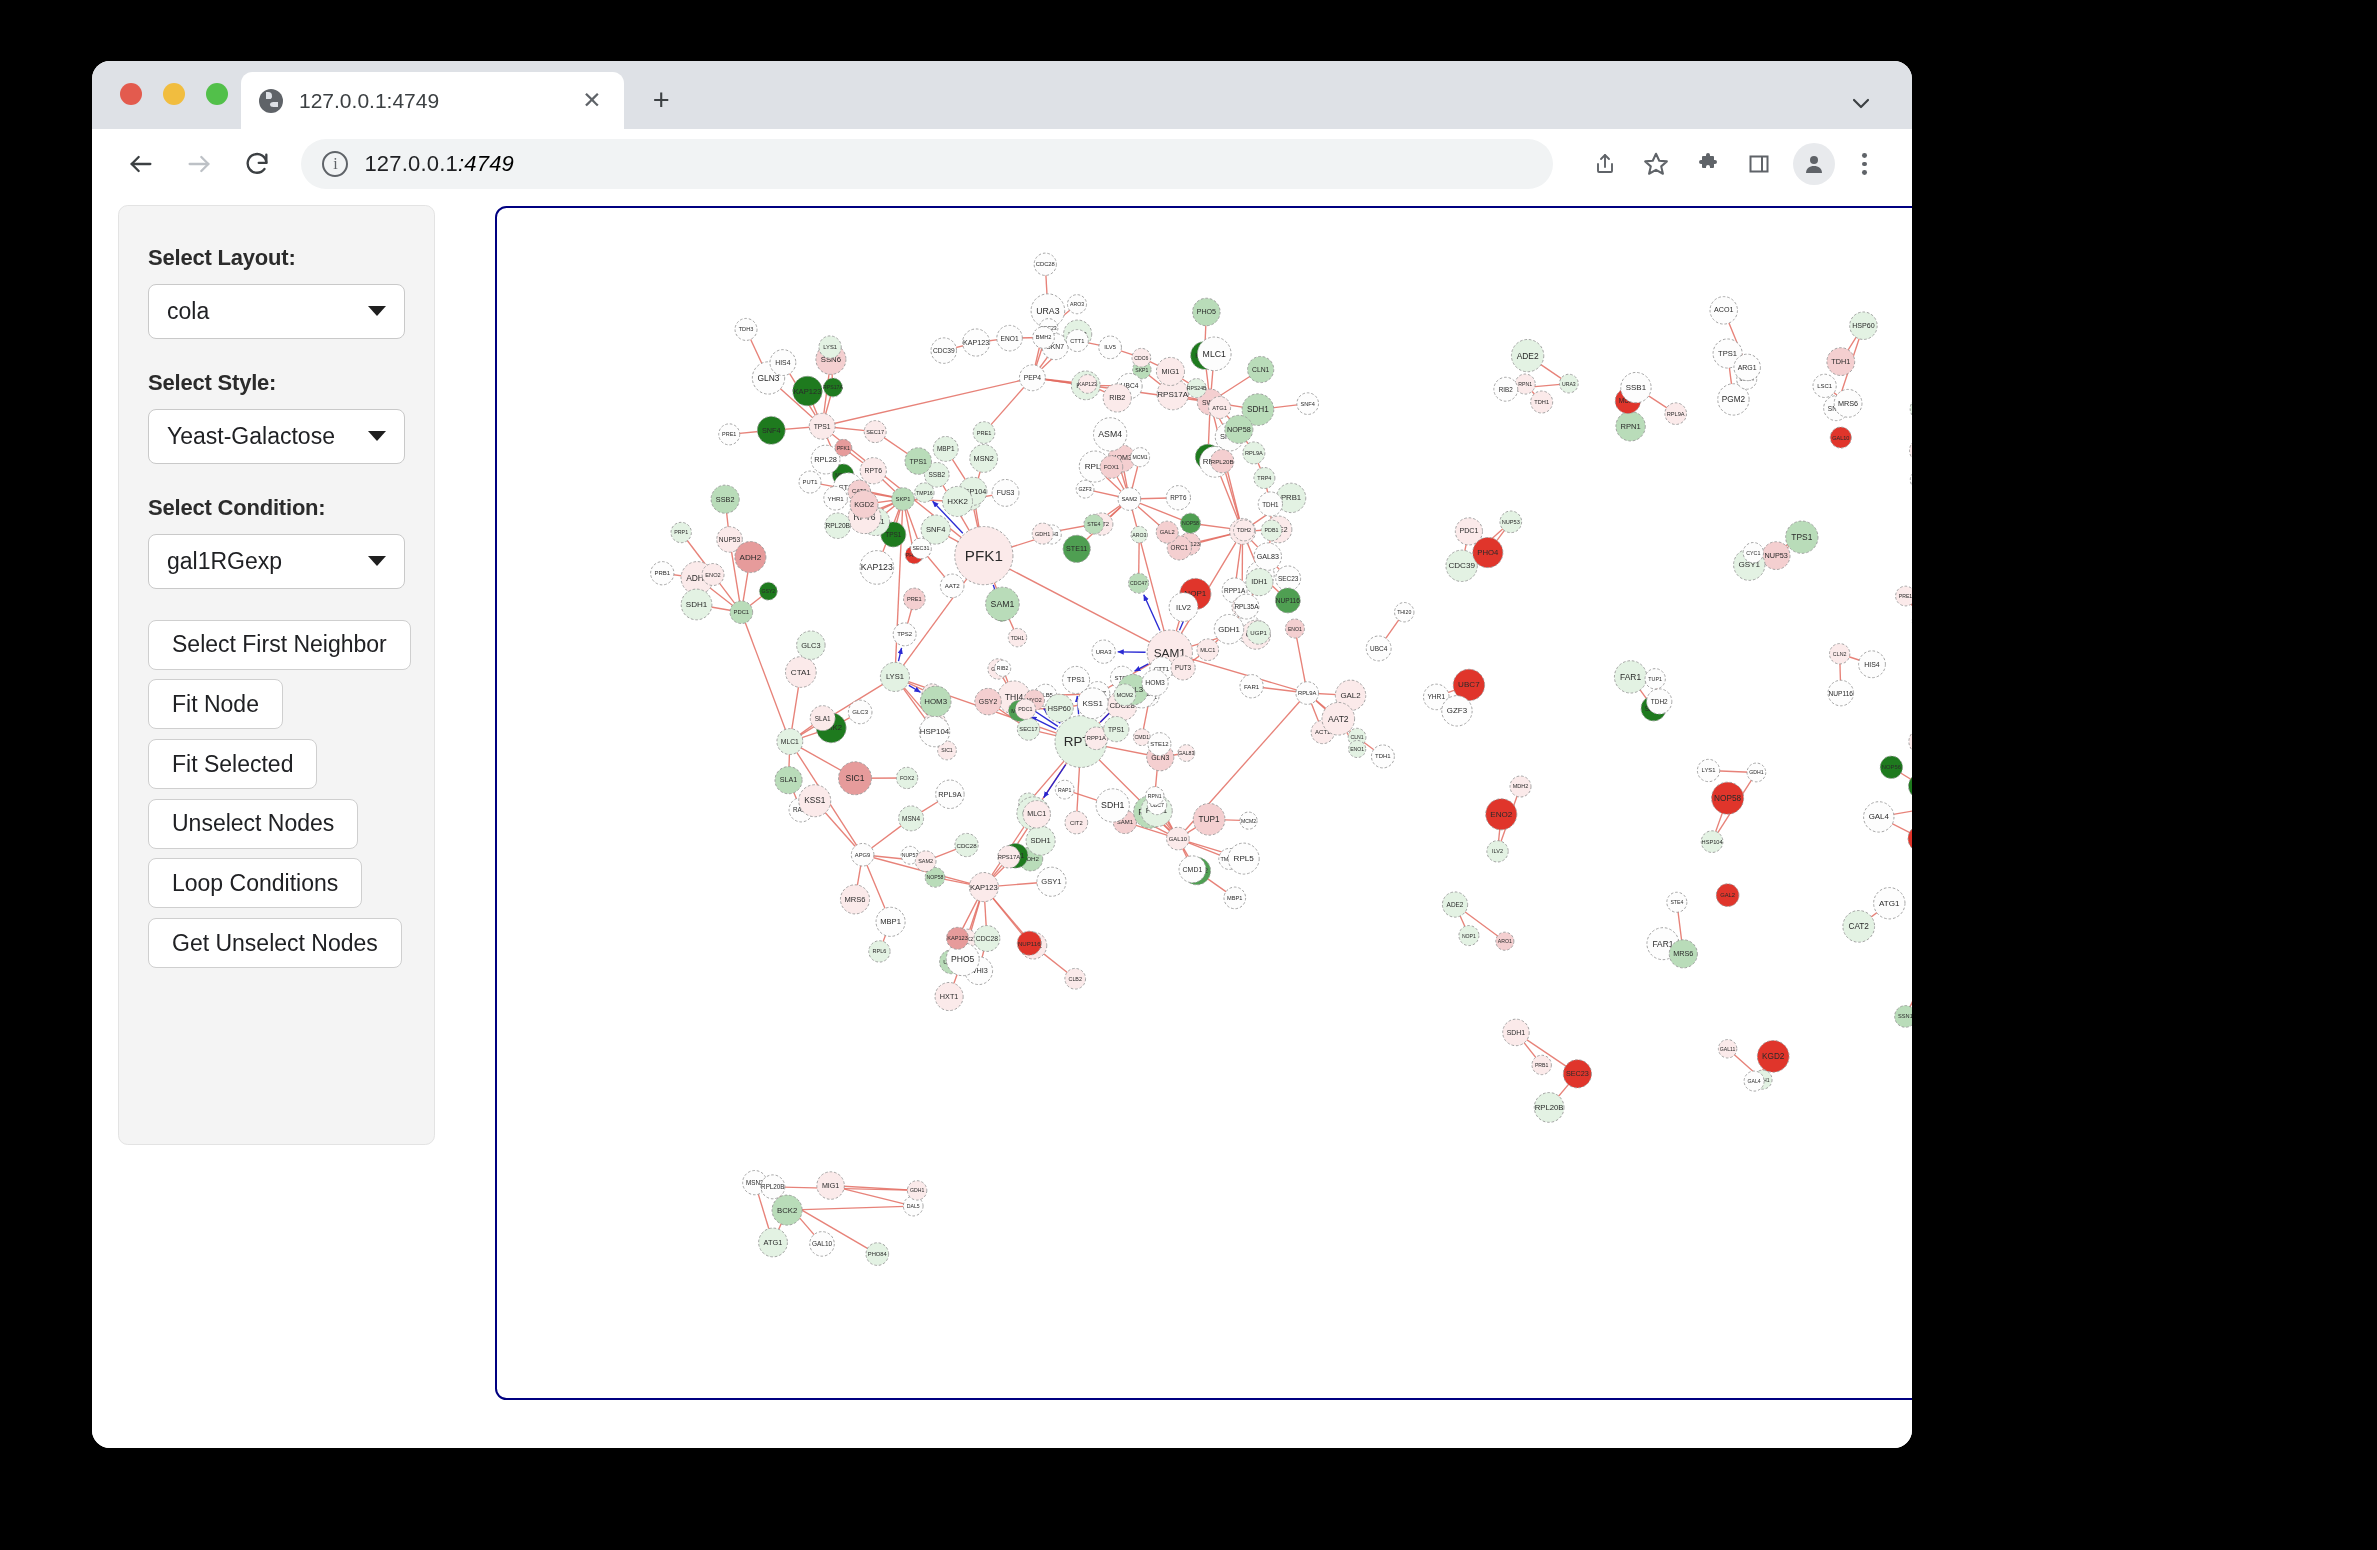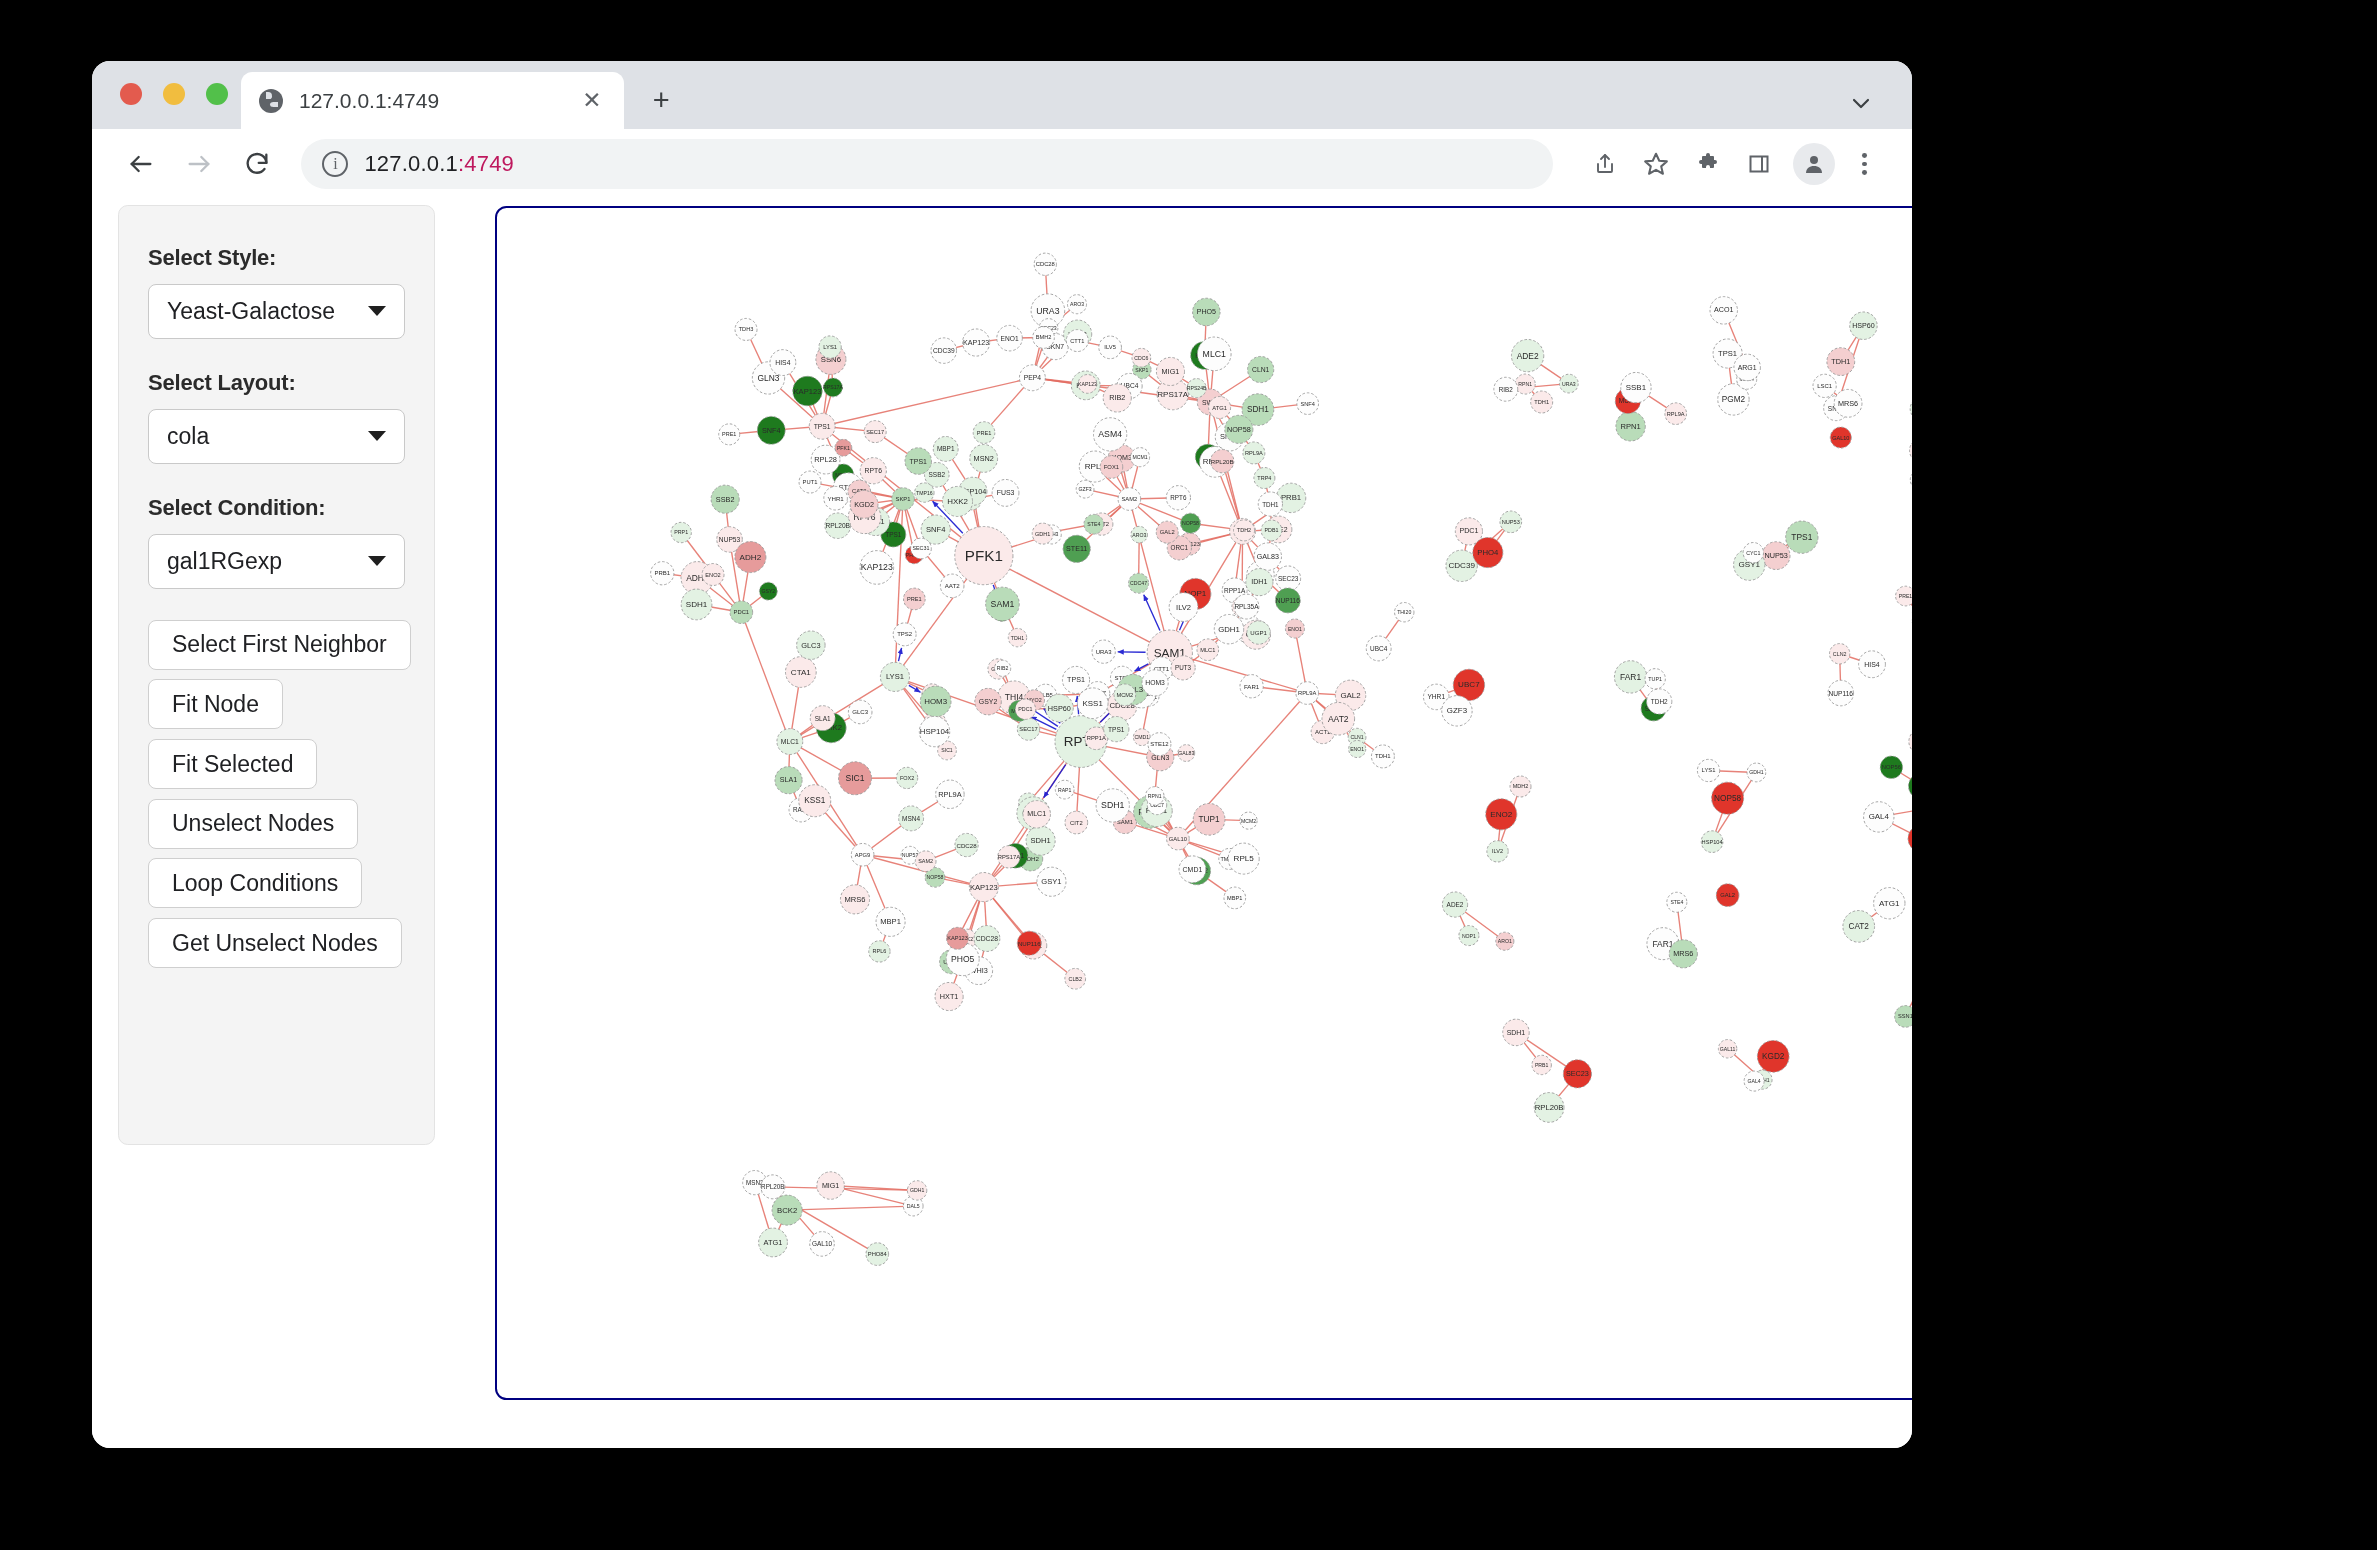--- a/index.html
+++ b/index.html
@@ -122,21 +122,21 @@
     border-radius: 50%;
     position: relative;
   }
   #site-info-icon::after {
     content: "i";
     position: absolute; inset: 0;
     display: flex; align-items: center; justify-content: center;
     font-size: 16px; color: #5f6368; font-family: "Liberation Serif", serif;
   }
   #url-text { font-size: 22px; color: #202124; letter-spacing: 0.2px; }
-  #url-text .dim { color: #be185d; }
+  #url-text .dim { color: #000000; font-style: italic; }
   #toolbar-actions { display: flex; align-items: center; gap: 6.5px; }
   .tb-icon {
     width: 45px; height: 45px;
     display: flex; align-items: center; justify-content: center;
     color: #5f6368;
   }
   #profile-avatar {
     width: 42px; height: 42px; border-radius: 50%;
     background: #e8eaed;
     display: flex; align-items: center; justify-content: center;
@@ -320,31 +320,31 @@
           <i></i>
         </div>
     </div>
   </div>
 
   <div id="page-content">
 
     <div id="control-panel">
 
       <div class="field-group">
+        <div class="field-label">Select Layout:</div>
+        <div class="select-box">
+          <span class="select-value">cola</span>
+          <span class="caret"></span>
+        </div>
+      </div>
+
+      <div class="field-group">
         <div class="field-label">Select Style:</div>
         <div class="select-box">
           <span class="select-value">Yeast-Galactose</span>
-          <span class="caret"></span>
-        </div>
-      </div>
-
-      <div class="field-group">
-        <div class="field-label">Select Layout:</div>
-        <div class="select-box">
-          <span class="select-value">cola</span>
           <span class="caret"></span>
         </div>
       </div>
 
       <div class="field-group">
         <div class="field-label">Select Condition:</div>
         <div class="select-box">
           <span class="select-value">gal1RGexp</span>
           <span class="caret"></span>
         </div>

